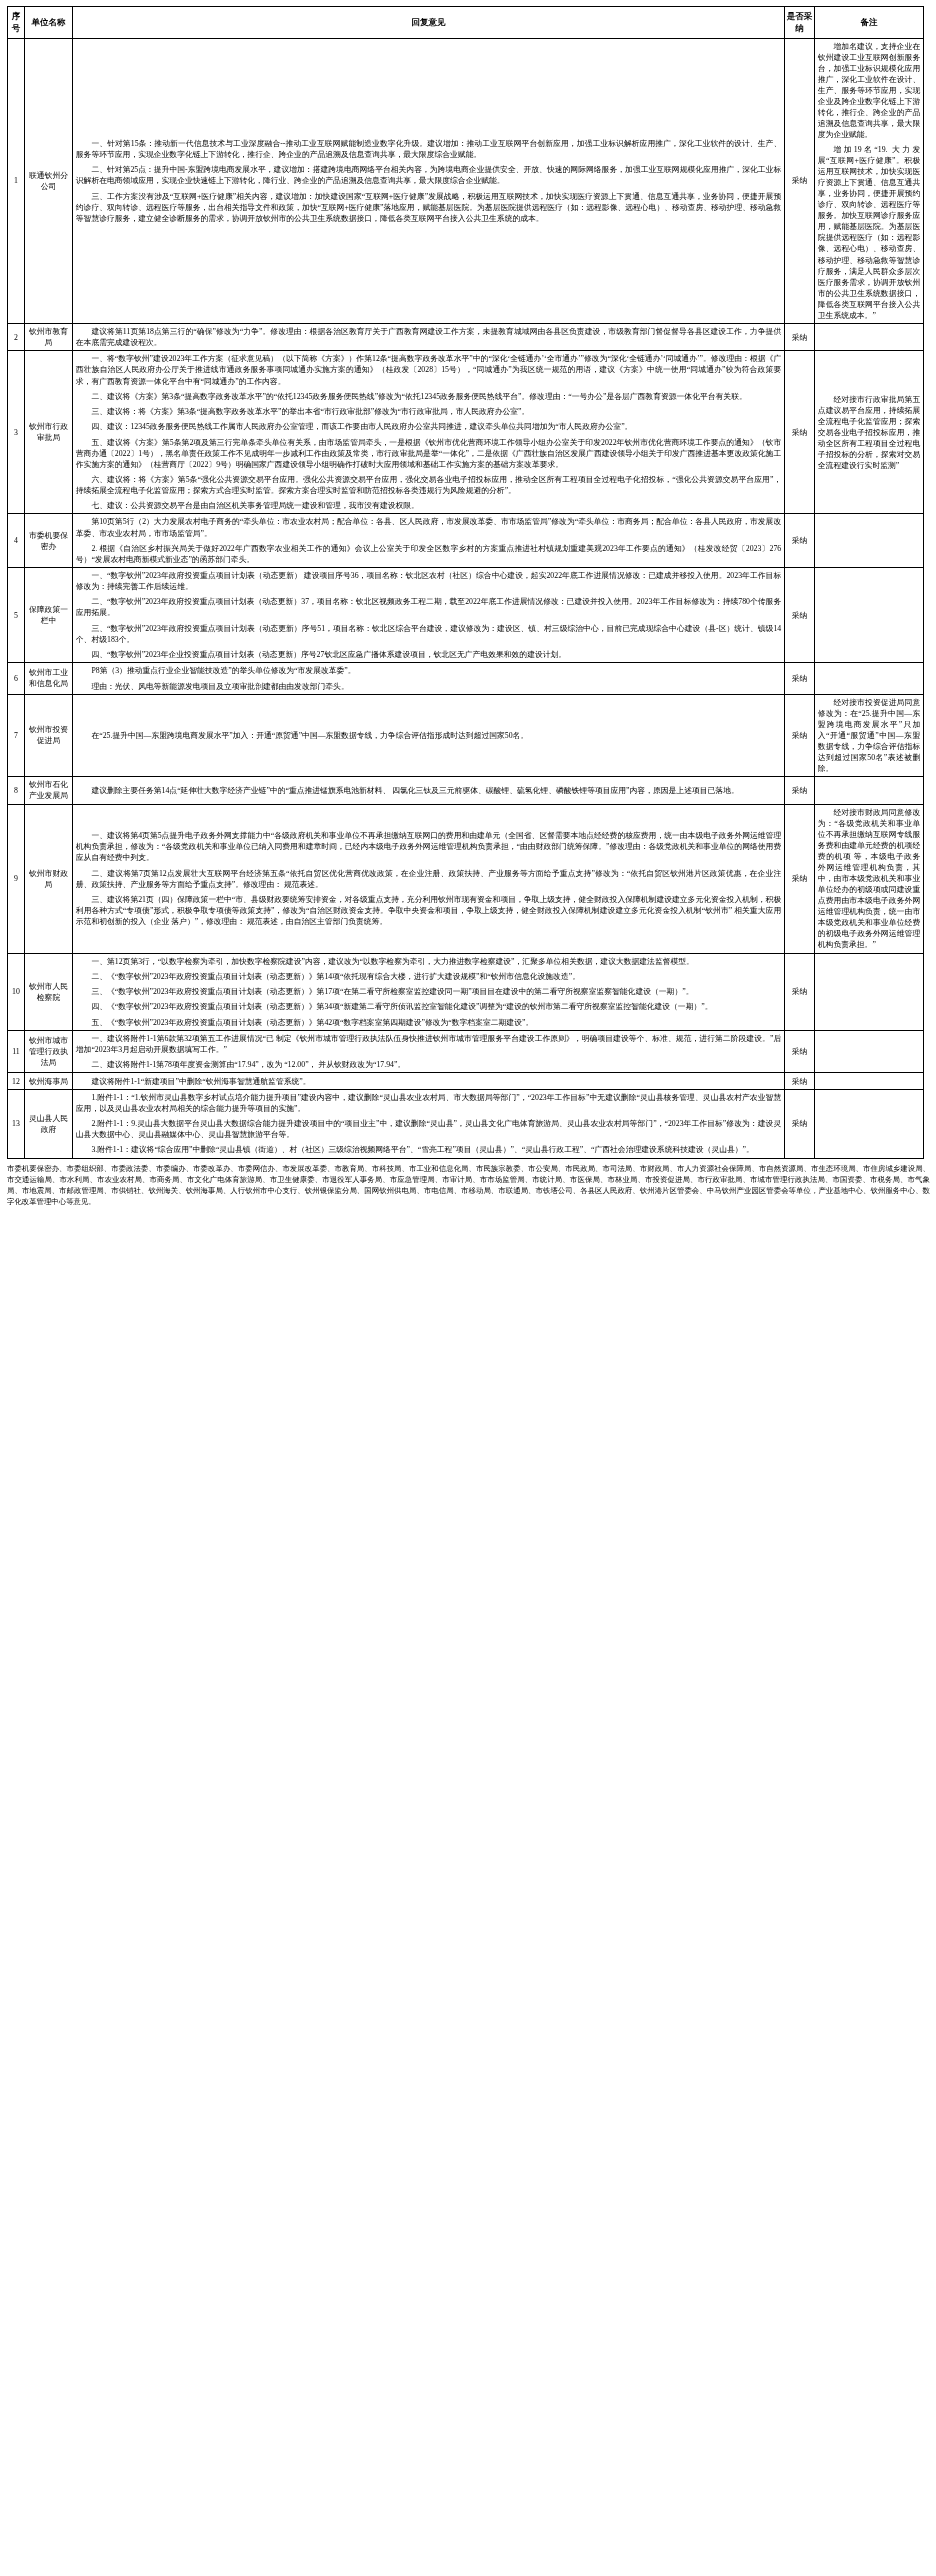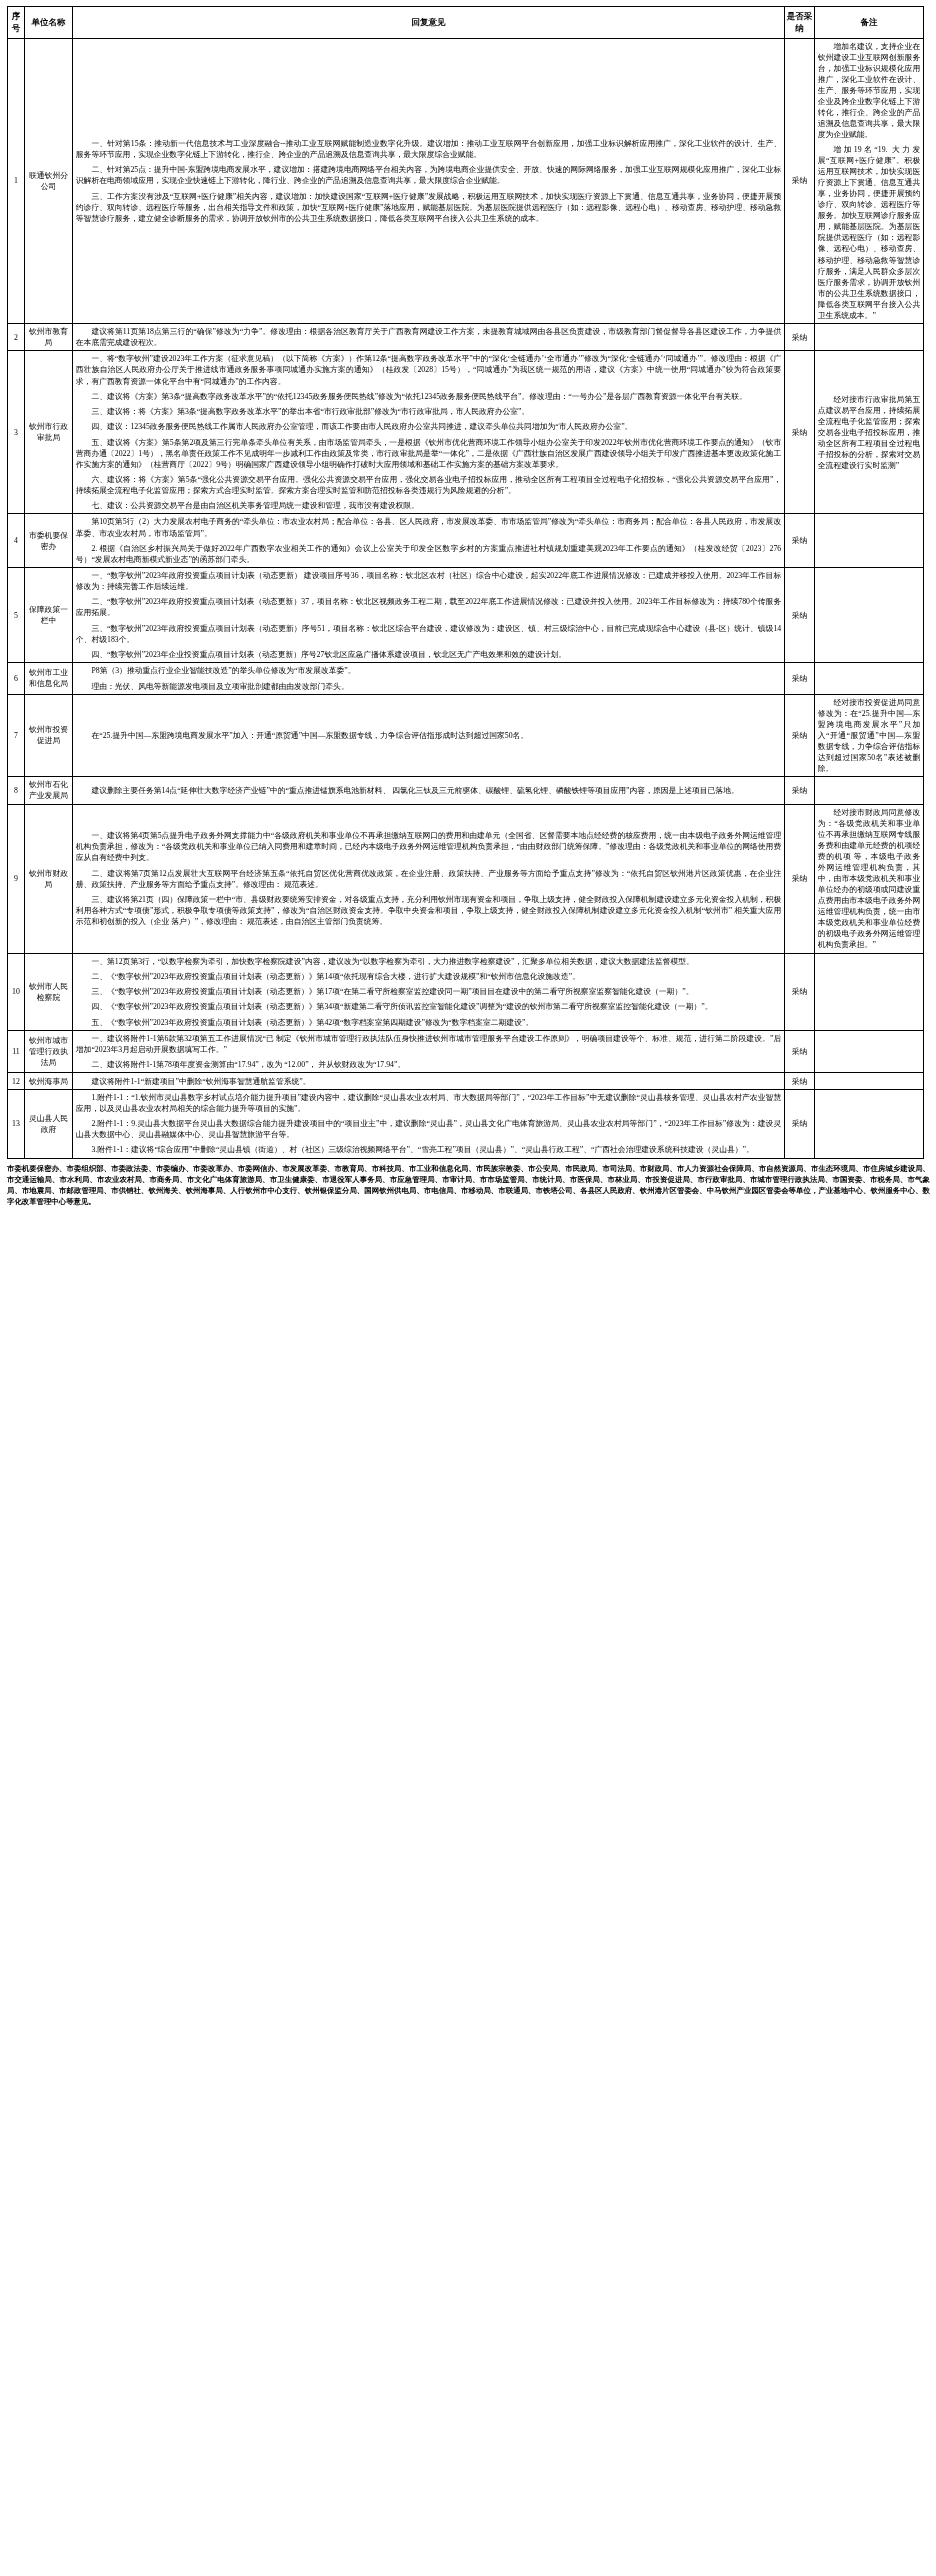--- a/index.html
+++ b/index.html
@@ -80,21 +80,20 @@
     text-indent: 2em;
     margin: 0 0 3.5px 0;
   }
   .remark-p:last-child { margin-bottom: 0; }
   .footer {
     margin-top: 4.2px;
     font-size: 7.4px;
     line-height: 1.5;
     text-align: justify;
     text-justify: inter-ideograph;
-    font-weight: bold;
   }
   .footer p { margin: 0; }
 </style>
 </head>
 <body>
 
 <div class="page">
 
 
   <table class="main">

